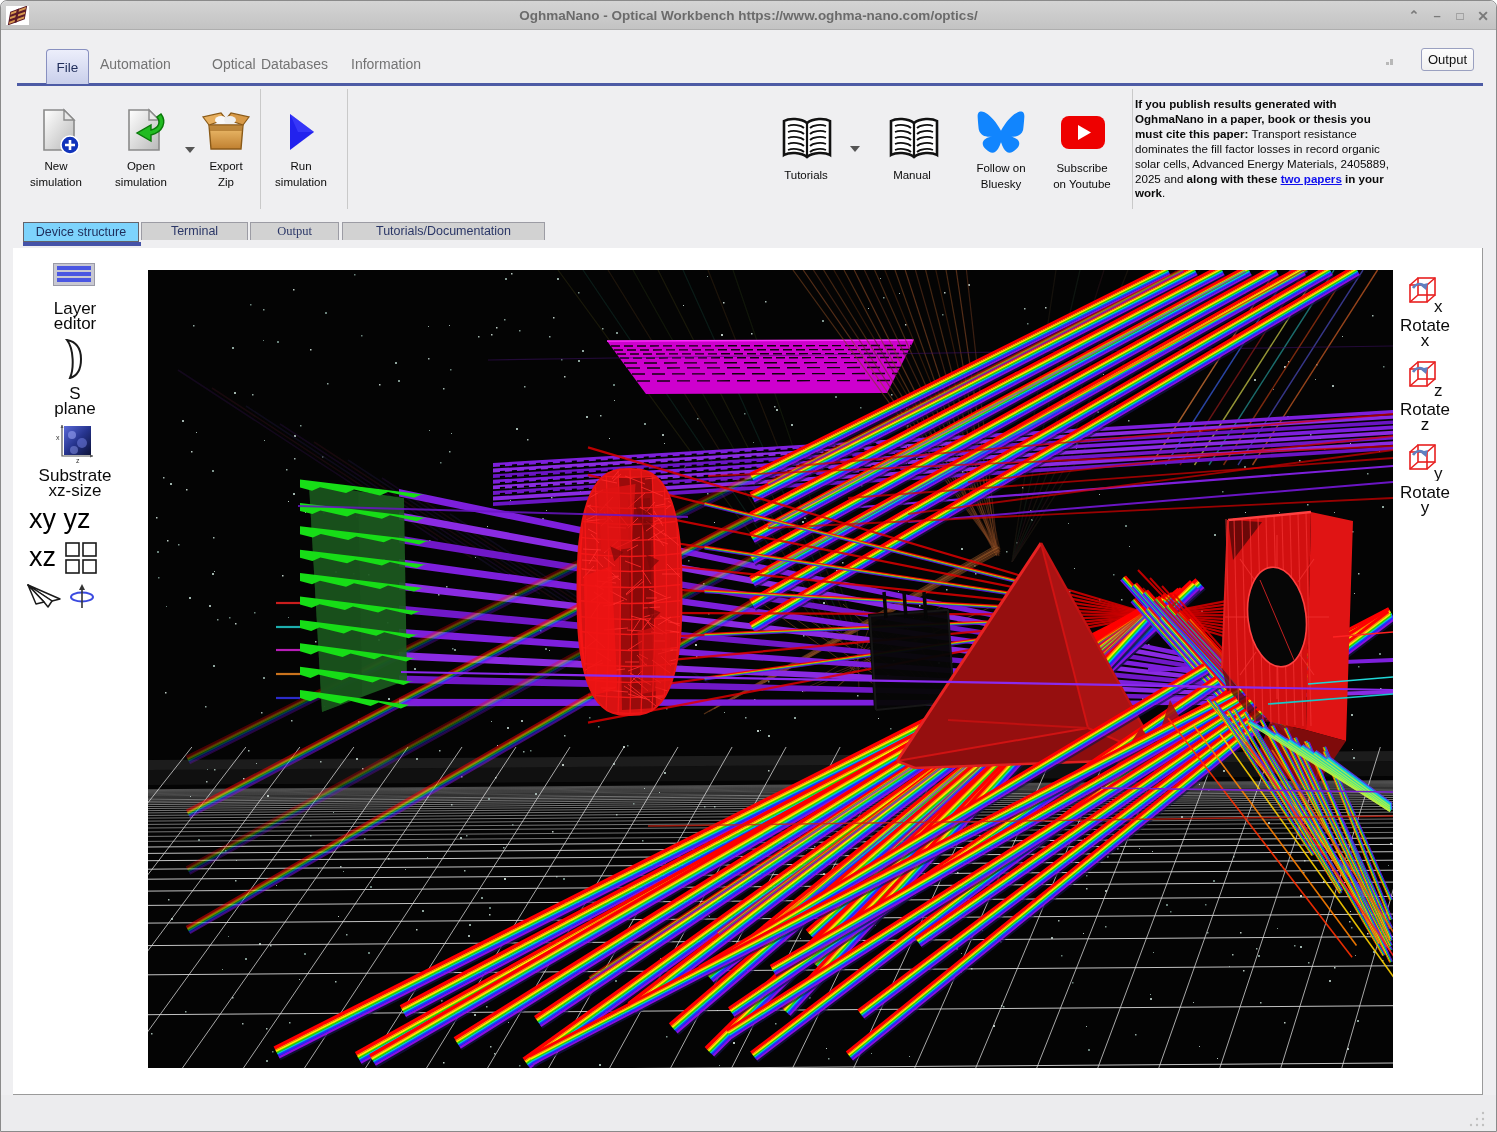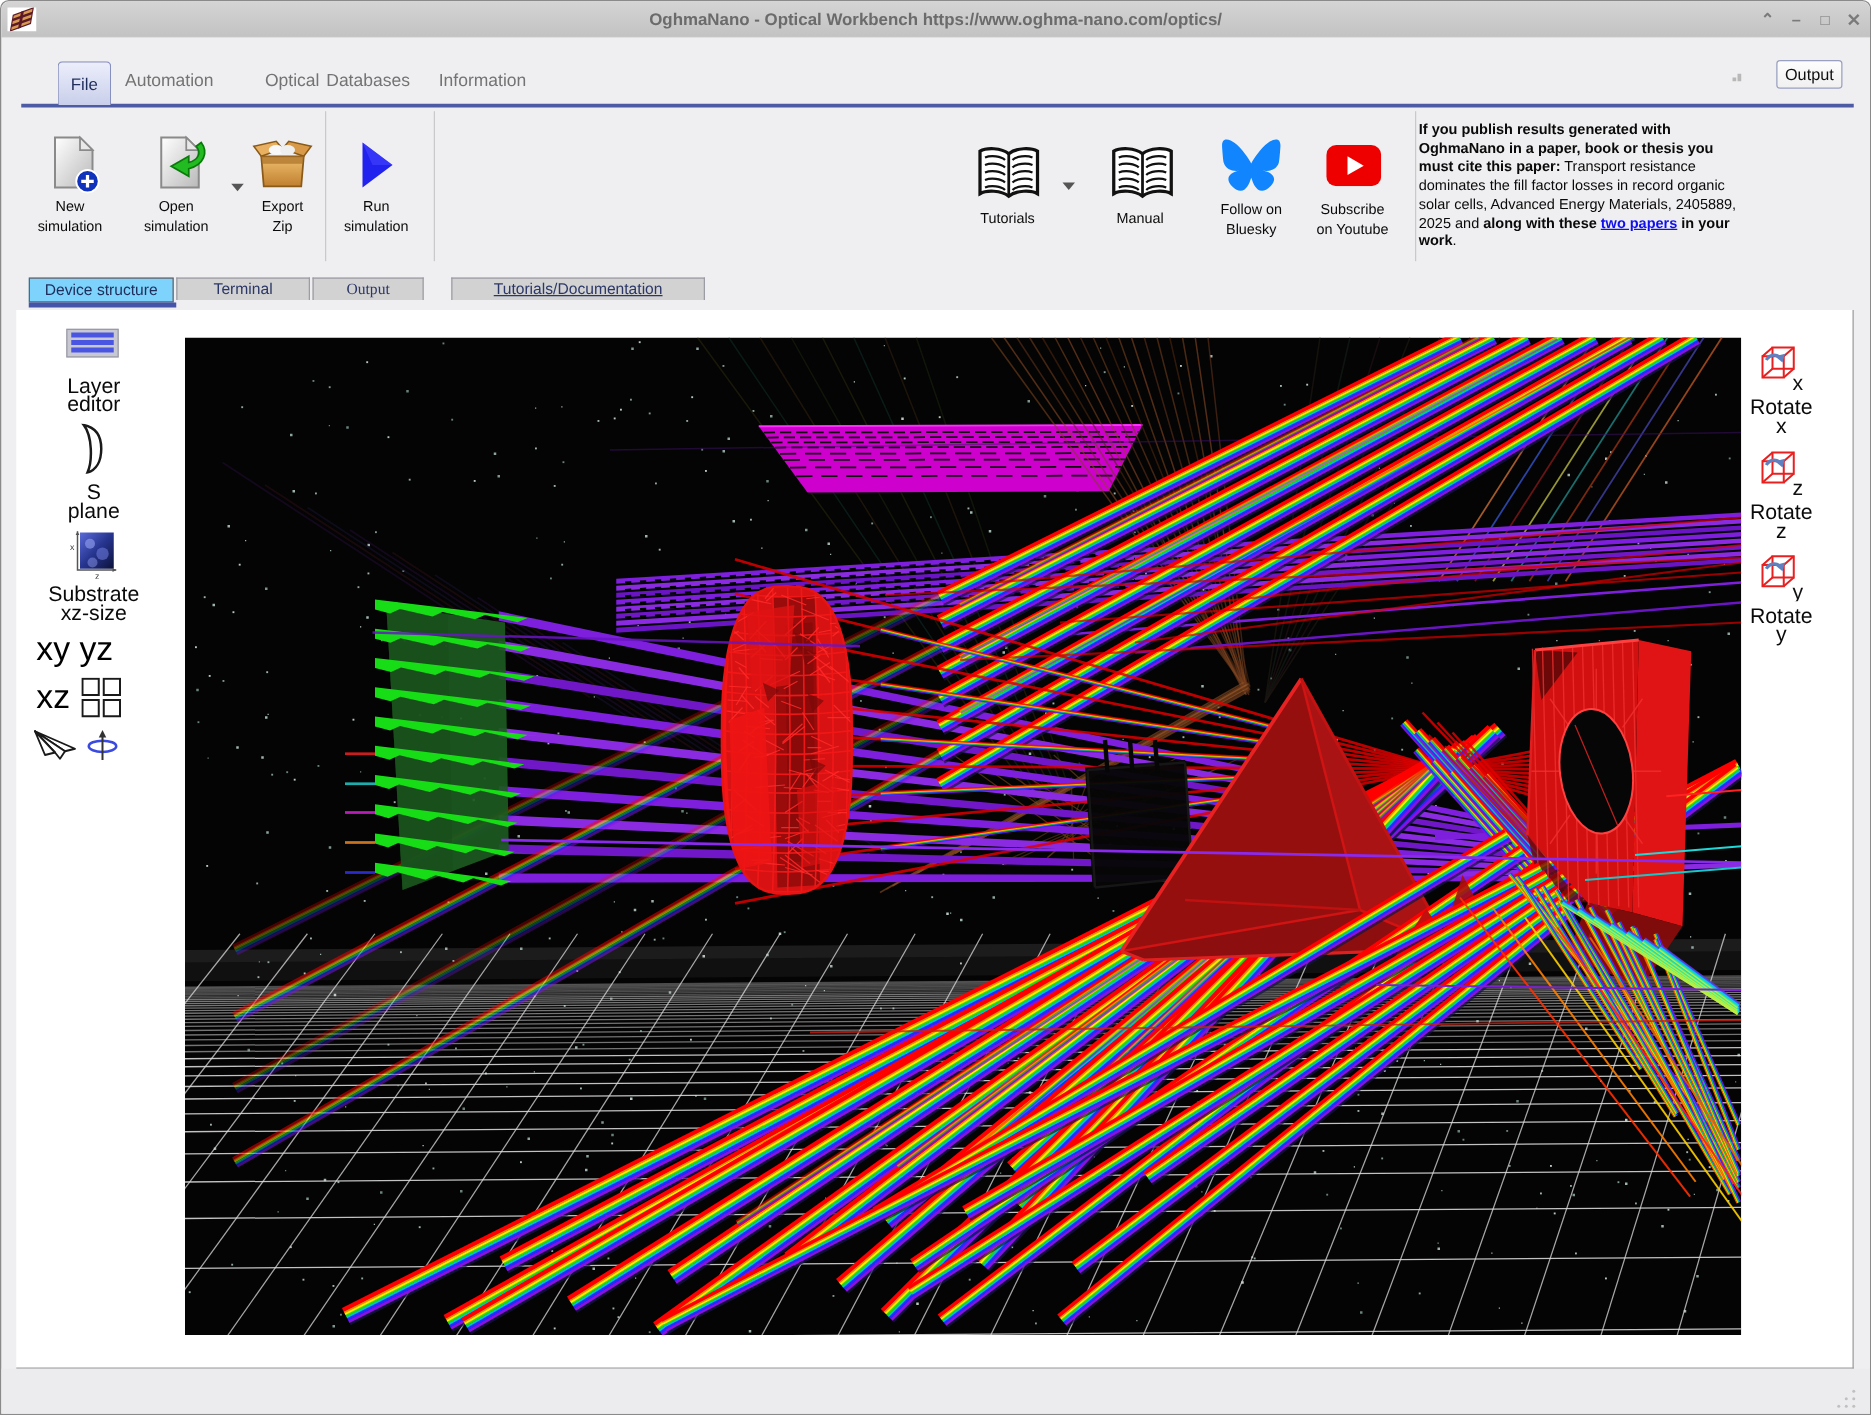--- a/index.html
+++ b/index.html
@@ -148,21 +148,21 @@
   <svg class="ticon" style="left:1060px;top:115px;" width="44" height="33" viewBox="0 0 44 33">
     <rect x="0" y="0" width="44" height="33" rx="8" fill="#ee0000"></rect>
     <path d="M17 9 L30 16.5 L17 24 Z" fill="#fff"></path>
   </svg>
   <div class="tlabel" style="left:1031px;top:160px;width:100px;">Subscribe<br>on Youtube</div>
 
   <div id="cite"><b>If you publish results generated with<br>OghmaNano in a paper, book or thesis you<br>must cite this paper:</b> Transport resistance<br>dominates the fill factor losses in record organic<br>solar cells, Advanced Energy Materials, 2405889,<br>2025 and <b>along with these <a href="#">two papers</a> in your<br>work</b>.</div>
 
   <div class="t2" style="left:140px;width:107px;line-height:17px;">Terminal</div>
   <div class="t2" style="left:249px;width:89px;line-height:17px;font-family:Liberation Serif, serif;">Output</div>
-  <div class="t2" style="left:360px;width:203px;line-height:17px;text-decoration:underline;">Tutorials/Documentation</div>
+  <div class="t2" style="left:341px;width:203px;line-height:17px;">Tutorials/Documentation</div>
   <div id="t2a">Device structure</div>
   <div id="t2a-under"></div>
 
   <div id="content"></div>
 
   <div class="sideicon" style="left:52px;top:262px;width:42px;height:23px;background:#c8c8d2;border:1px solid #9a9aa6;">
     <div style="position:absolute;left:3px;top:2px;width:34px;height:4px;background:#4a56e2;"></div>
     <div style="position:absolute;left:3px;top:8px;width:34px;height:4px;background:#4a56e2;"></div>
     <div style="position:absolute;left:3px;top:14px;width:34px;height:4px;background:#4a56e2;"></div>
   </div>

